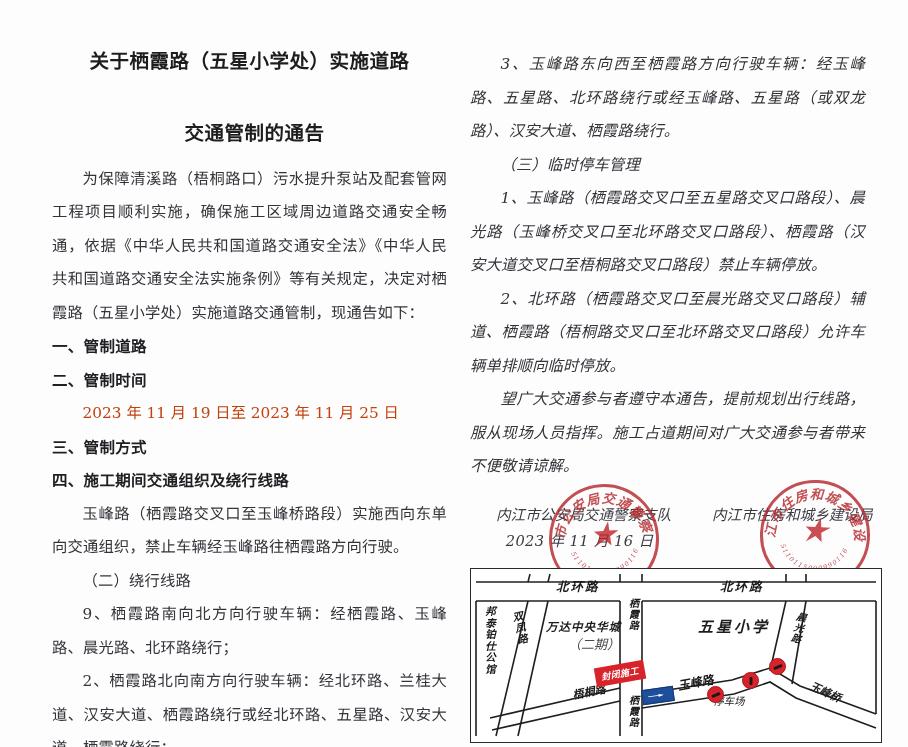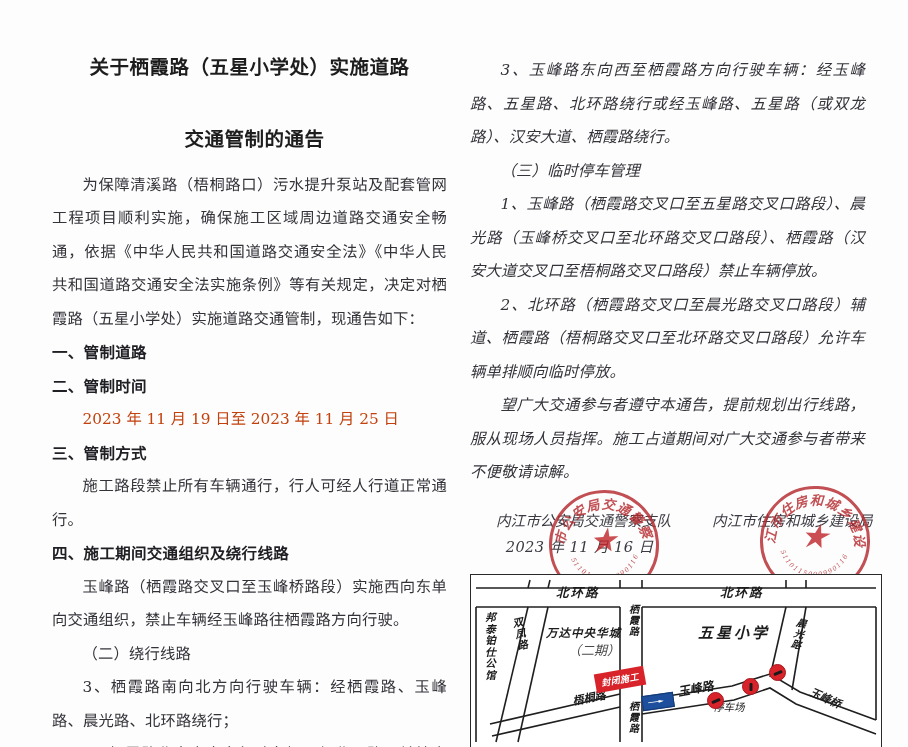--- a/index.html
+++ b/index.html
@@ -18,21 +18,21 @@
 
   .page {
     position: absolute;
     inset: 0;
     background: #fdfdfd;
   }
 
   
   .col {
     position: absolute;
-    top: 16px;
+    top: 10px;
     width: 395px;
     height: 558px;
   }
   .col-left  { left: 52px; }
   .col-right { left: 470px; font-style: italic; }
 
   
   .doc-title {
     margin: 38px 0 0 0;
     text-align: center;
@@ -260,28 +260,27 @@
     </h1>
 
     <p class="body indent gap-top">为保障清溪路（梧桐路口）污水提升泵站及配套管网工程项目顺利实施，确保施工区域周边道路交通安全畅通，依据《中华人民共和国道路交通安全法》《中华人民共和国道路交通安全法实施条例》等有关规定，决定对栖霞路（五星小学处）实施道路交通管制，现通告如下：</p>
 
     <h2 class="section">一、管制道路</h2>
 
     <h2 class="section">二、管制时间</h2>
     <p class="date-line">2023 年 11 月 19 日至 2023 年 11 月 25 日</p>
 
     <h2 class="section">三、管制方式</h2>
-    <p class="body indent">施工路段禁止所有车辆通行，行人可经人行道正常通行。</p>
 
     <h2 class="section">四、施工期间交通组织及绕行线路</h2>
 
     <p class="body indent">玉峰路（栖霞路交叉口至玉峰桥路段）实施西向东单向交通组织，禁止车辆经玉峰路往栖霞路方向行驶。</p>
 
     <p class="body indent">（二）绕行线路</p>
-    <p class="body indent">3、栖霞路南向北方向行驶车辆：经栖霞路、玉峰路、晨光路、北环路绕行；</p>
+    <p class="body indent">9、栖霞路南向北方向行驶车辆：经栖霞路、玉峰路、晨光路、北环路绕行；</p>
     <p class="body indent">2、栖霞路北向南方向行驶车辆：经北环路、兰桂大道、汉安大道、栖霞路绕行或经北环路、五星路、汉安大道、栖霞路绕行；</p>
   </div>
 
   <div class="col col-right">
 
     <div style="height:38px"></div>
 
     <p class="body indent">3、玉峰路东向西至栖霞路方向行驶车辆：经玉峰路、五星路、北环路绕行或经玉峰路、五星路（或双龙路）、汉安大道、栖霞路绕行。</p>
 
     <p class="body indent">（三）临时停车管理</p>

